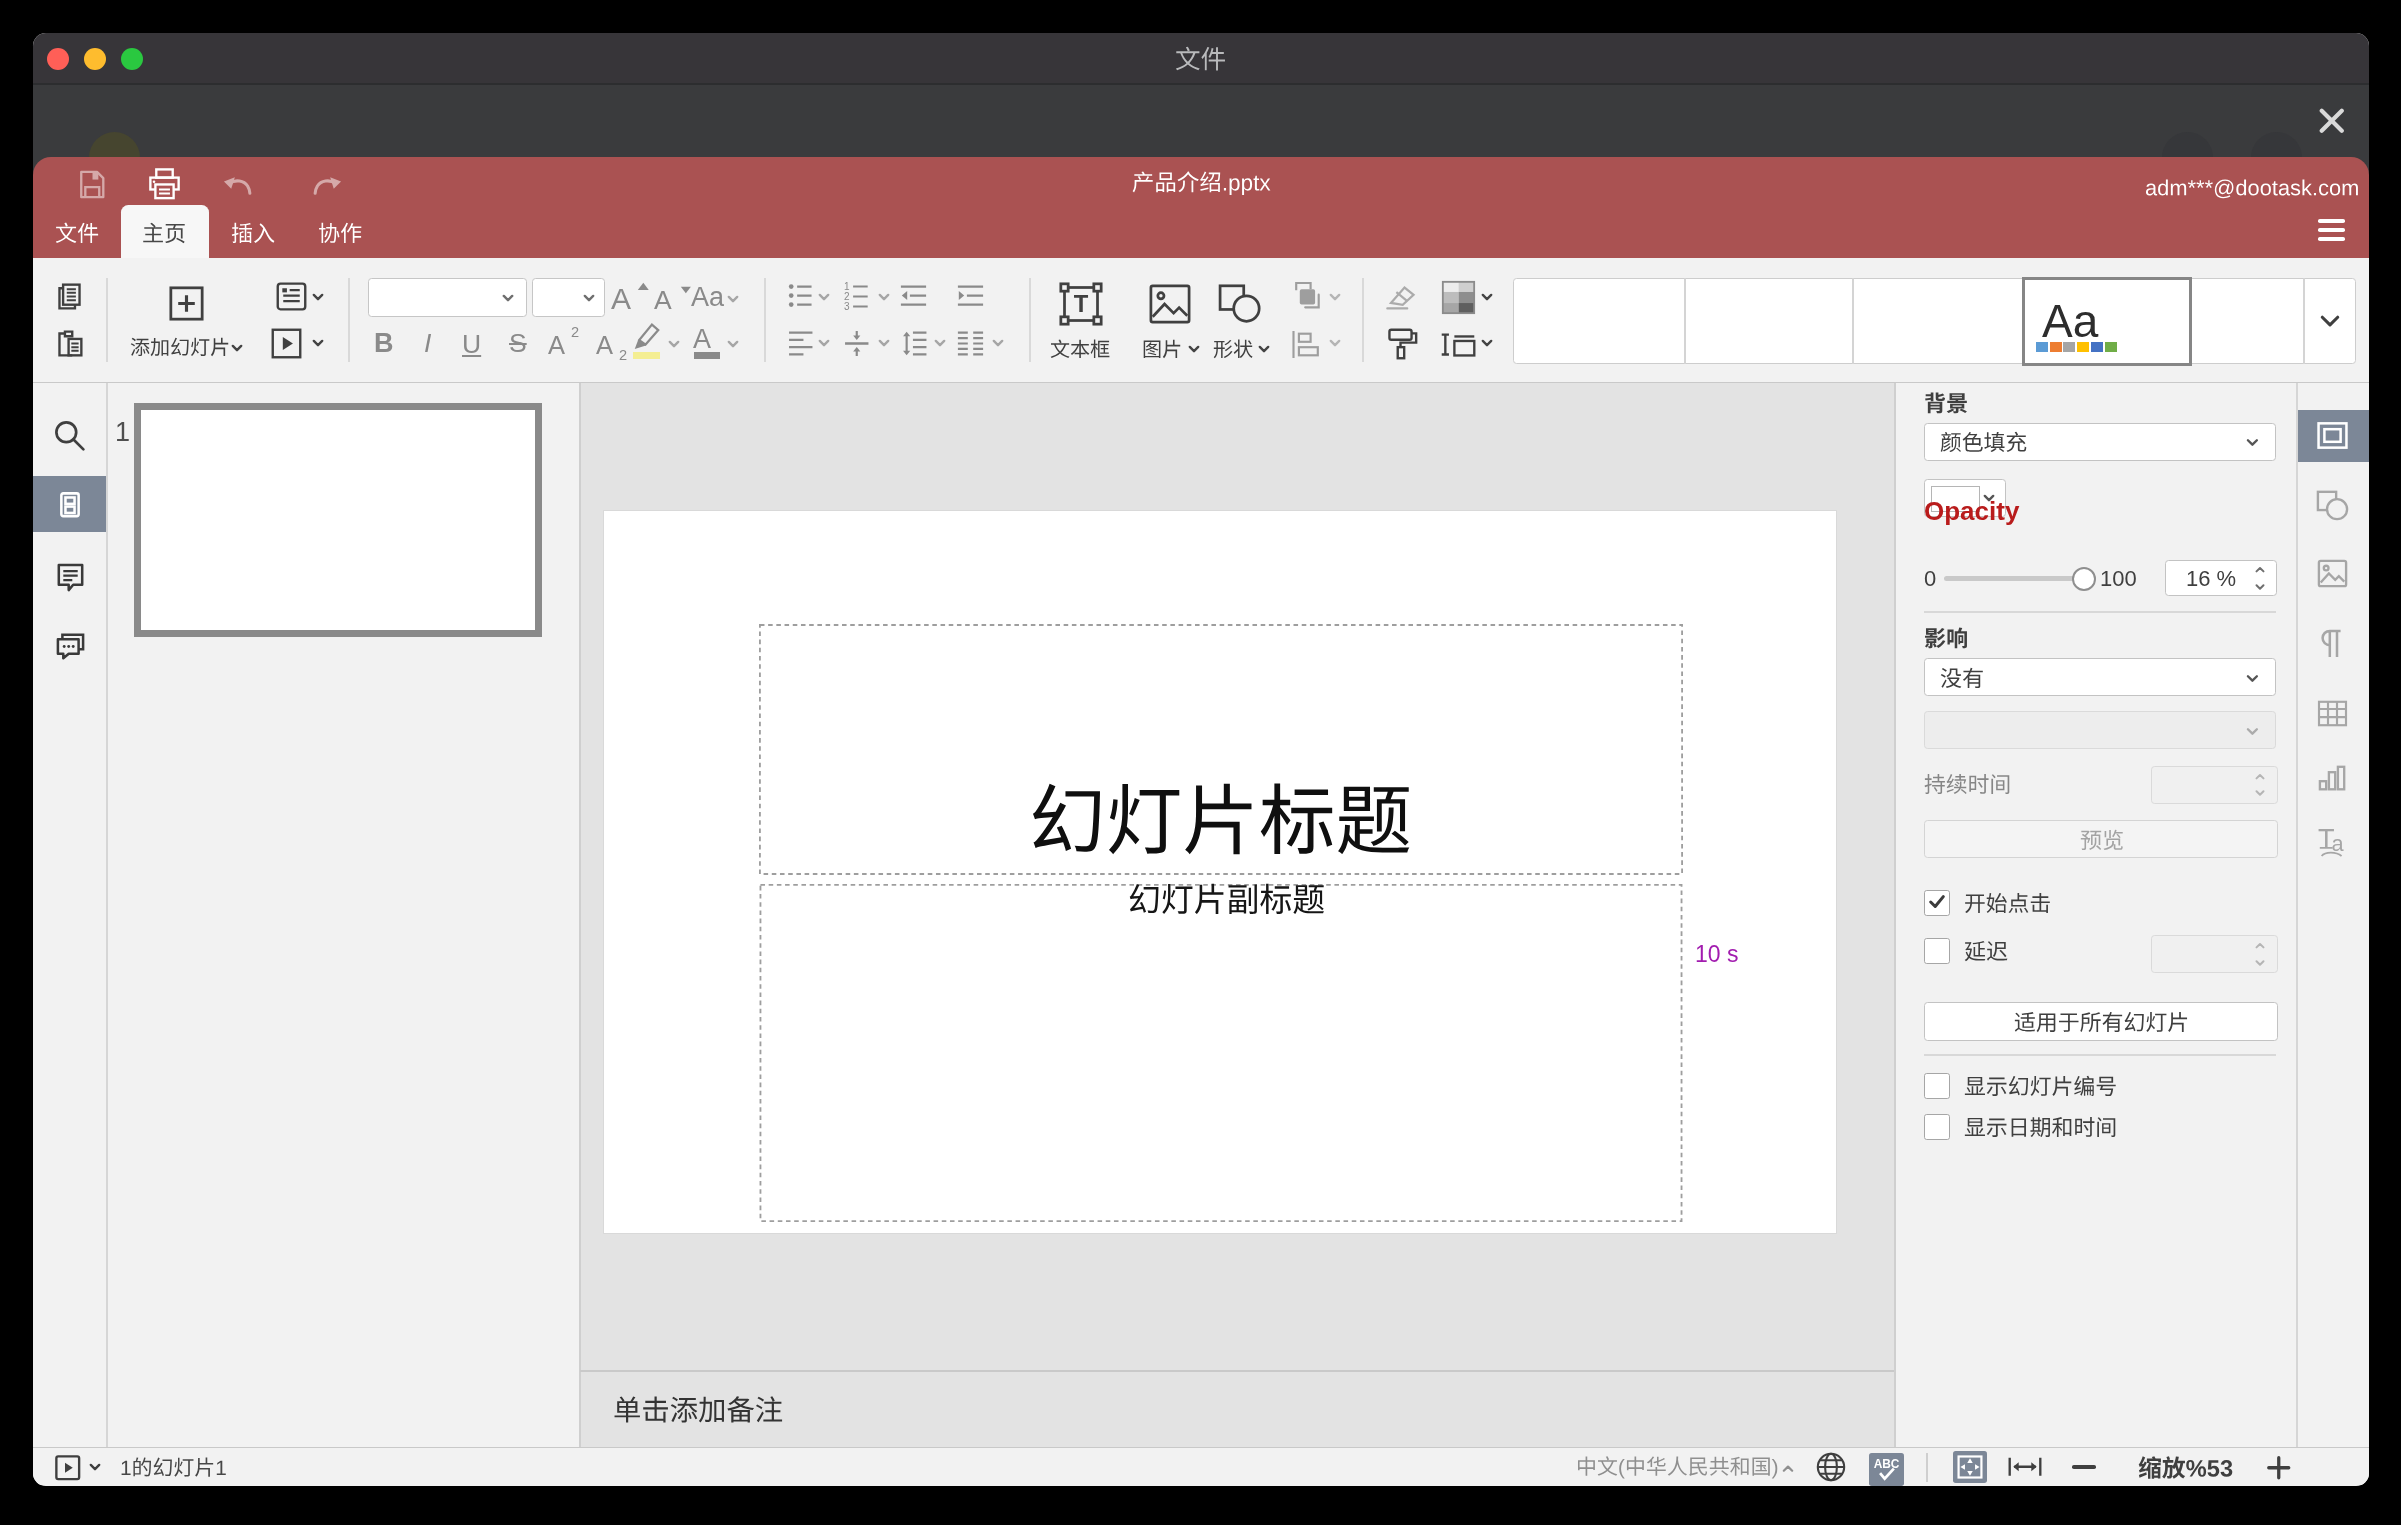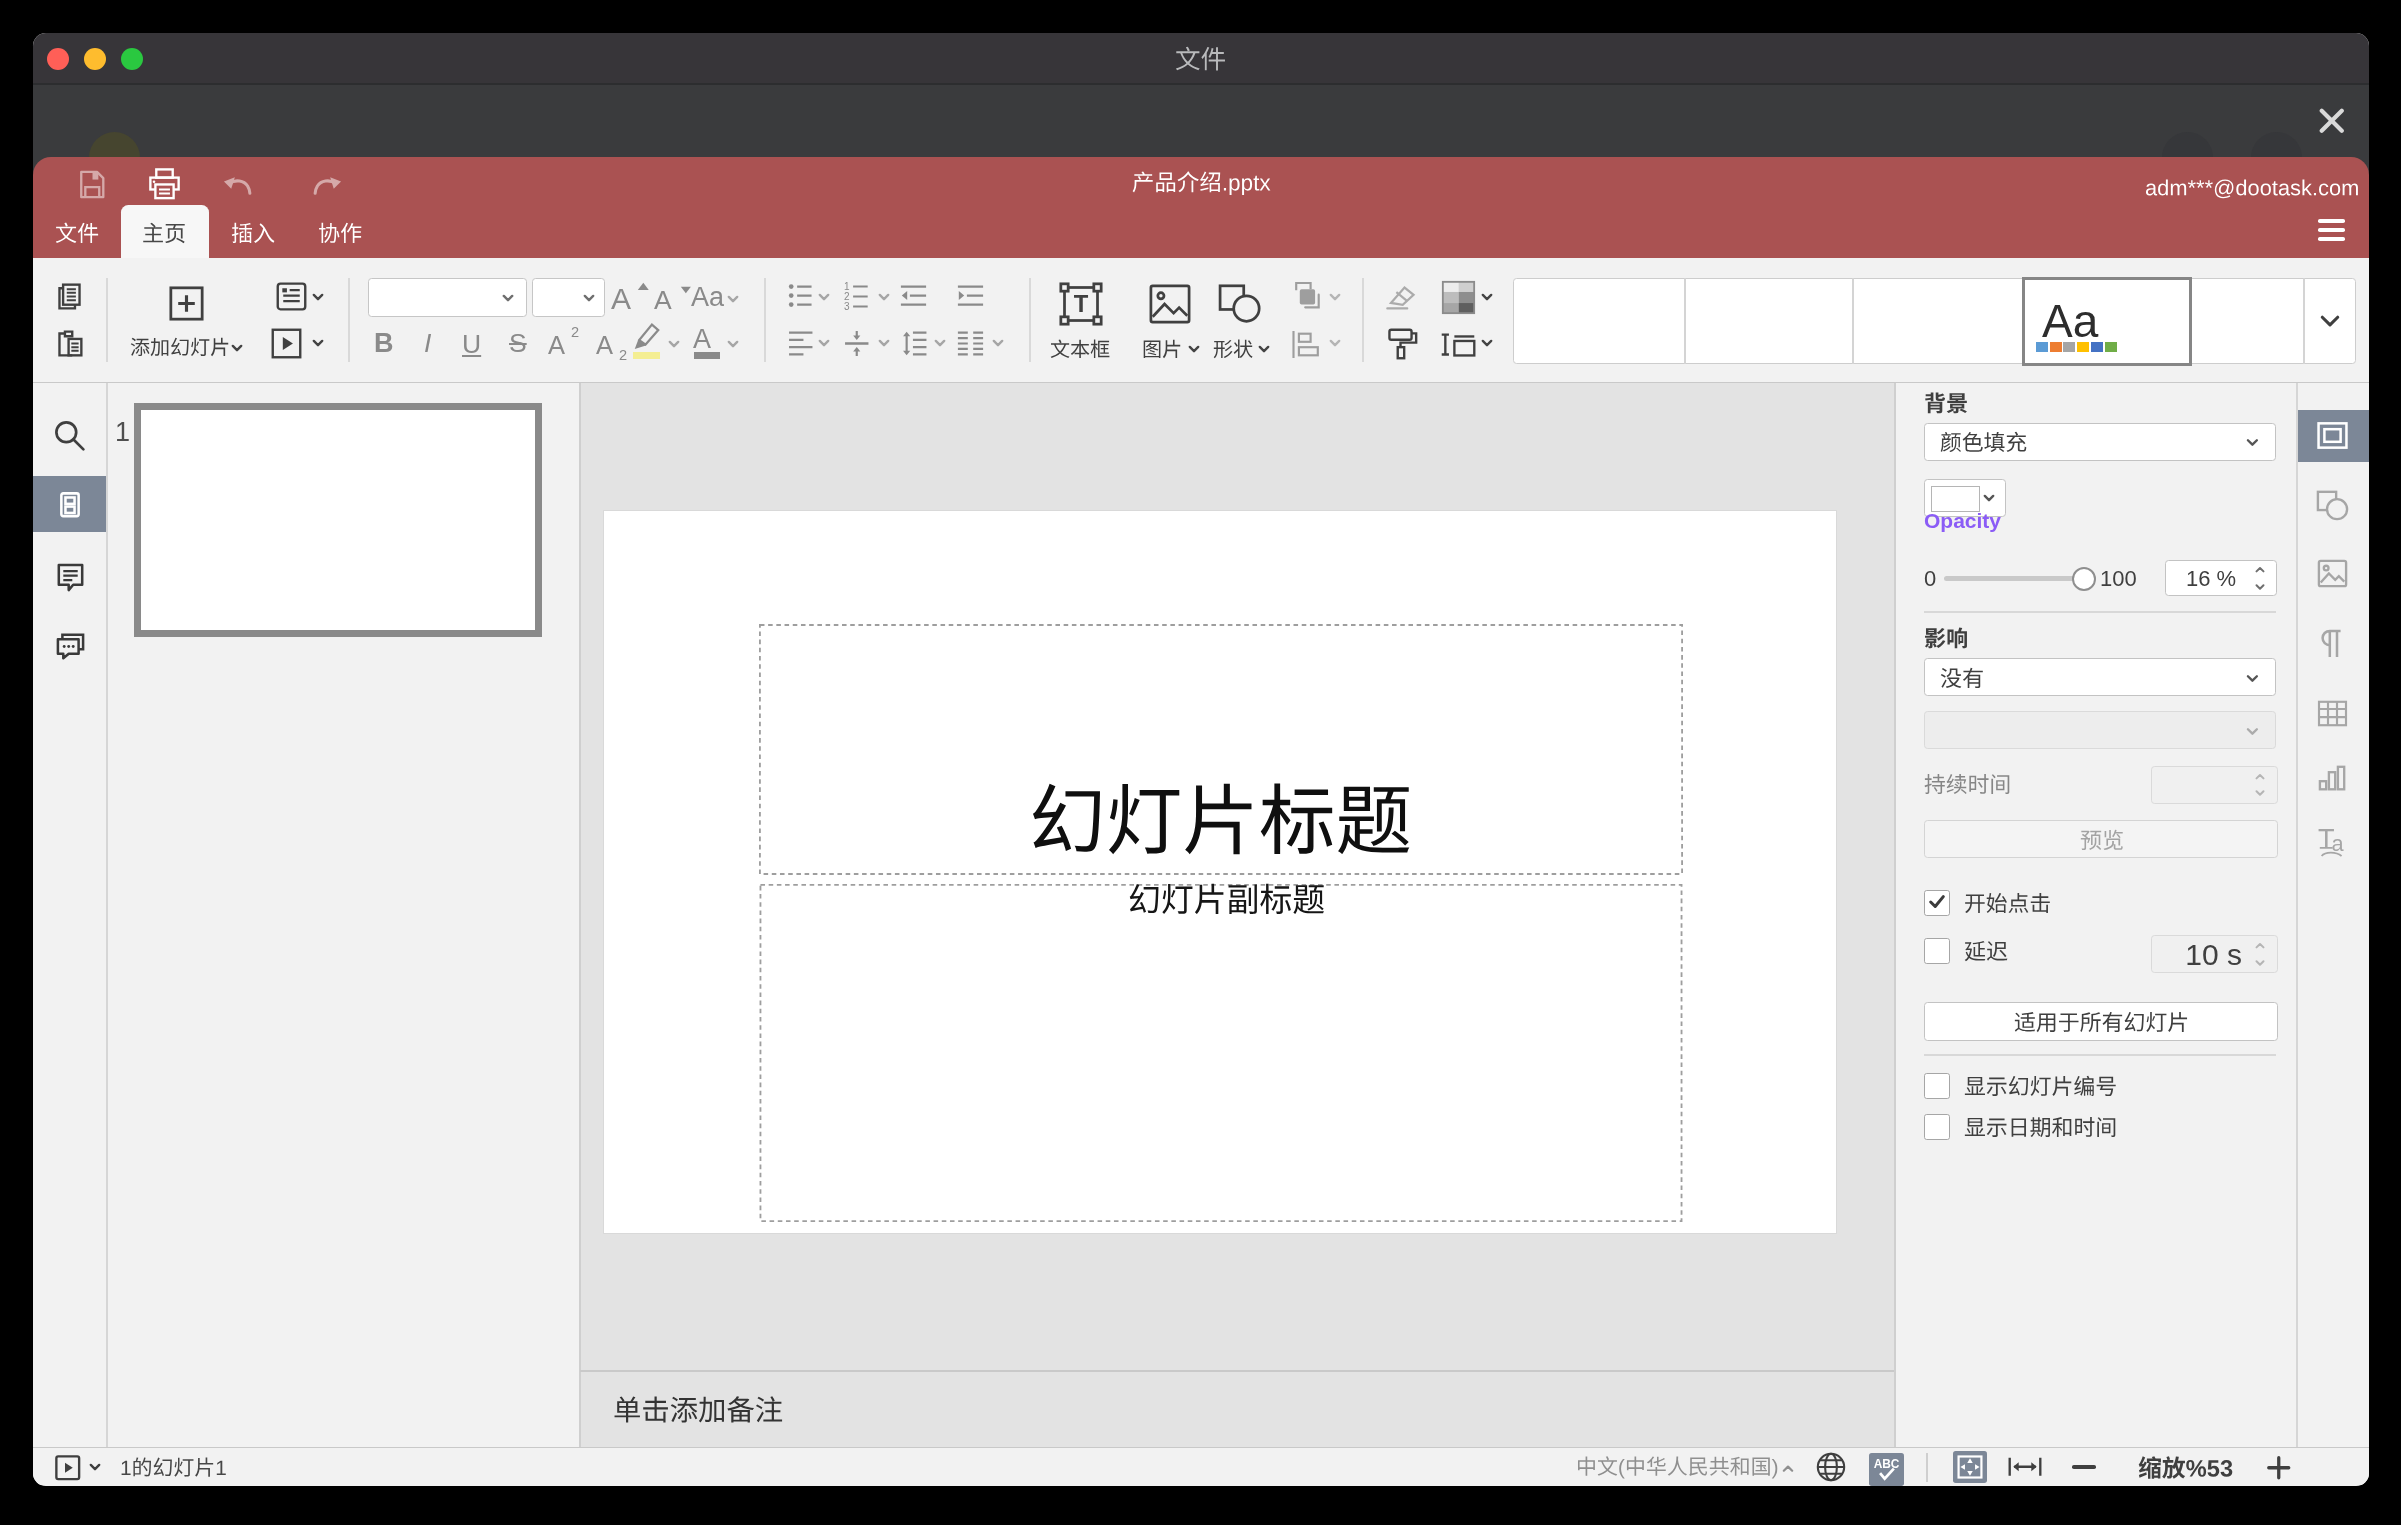--- a/index.html
+++ b/index.html
@@ -593,21 +593,21 @@
       </g>
     </svg>
     <svg style="position:absolute;left:2213px;top:403px" width="12.8" height="12.8" viewBox="0 0 14 14">
       <path d="M2.1 4.62 L7.0 9.520000000000001 L11.9 4.62" stroke="#555" stroke-width="2.6" fill="none" stroke-linecap="round" stroke-linejoin="round"></path>
     </svg>
     <div style="position:absolute;left:1891px;top:446px;width:82px;height:38px;background:#fff;border:1.8px solid #c3c3c3;border-radius:3.6px"></div>
     <div style="position:absolute;left:1898px;top:453px;width:49px;height:25.5px;background:#fff;border:1.8px solid #b5b5b5"></div>
     <svg style="position:absolute;left:1950px;top:459px" width="12" height="12" viewBox="0 0 13 13">
       <path d="M1.95 4.29 L6.5 8.84 L11.049999999999999 4.29" stroke="#555" stroke-width="2.6" fill="none" stroke-linecap="round" stroke-linejoin="round"></path>
     </svg>
-    <div style="position:absolute;left:1891px;top:471px;height:34px;line-height:34px;font-size:21px;color:#8b5cf6;font-weight:normal;letter-spacing:0px;white-space:nowrap"><b>Opacity</b></div>
+    <div style="position:absolute;left:1891px;top:461px;height:34px;line-height:34px;font-size:26px;color:#b91c1c;font-weight:normal;letter-spacing:0px;white-space:nowrap"><b>Opacity</b></div>
     <div style="position:absolute;left:1891px;top:529px;height:33px;line-height:33px;font-size:22px;color:#3f3f3f;font-weight:normal;letter-spacing:0px;white-space:nowrap">0</div>
     <div style="position:absolute;left:1911px;top:543px;width:130px;height:4.6px;background:#c9c9c9;border-radius:2.7px"></div>
     <div style="position:absolute;left:2039px;top:534px;width:24px;height:24px;background:#fff;border:2.3px solid #8f8f8f;border-radius:50%"></div>
     <div style="position:absolute;left:2067px;top:529px;height:33px;line-height:33px;font-size:22px;color:#3f3f3f;font-weight:normal;letter-spacing:0px;white-space:nowrap">100</div>
     <div style="position:absolute;left:2132px;top:527px;width:112px;height:36px;background:#fff;border:1.8px solid #c3c3c3;border-radius:3.6px"></div>
     <div style="position:absolute;left:2153px;top:529px;height:33px;line-height:33px;font-size:22px;color:#3f3f3f;font-weight:normal;letter-spacing:0px;white-space:nowrap">16 %</div>
     <svg style="position:absolute;left:2222px;top:532px" width="10" height="10" viewBox="0 0 11 11">
       <path d="M1.65 7.04 L5.5 3.3 L9.35 7.04" stroke="#6f6f6f" stroke-width="2.2" fill="none" stroke-linecap="round" stroke-linejoin="round"></path>
     </svg>
     <svg style="position:absolute;left:2222px;top:549px" width="10" height="10" viewBox="0 0 11 11">
@@ -669,21 +669,21 @@
       </g>
     </svg>
     <div style="position:absolute;left:1891px;top:905px;width:25.5px;height:25.5px;background:#fff;border:1.8px solid #a6a6a6;border-radius:2.7px"></div>
     <svg style="position:absolute;left:1931px;top:905px;overflow:visible" width="46" height="36" viewBox="0 -22.8 50 38.4">
       <g fill="#3f3f3f">
         <use href="#gcjk_5ef6" transform="translate(0.0,0) scale(0.024000,-0.024000)"></use>
         <use href="#gcjk_8fdf" transform="translate(24.0,0) scale(0.024000,-0.024000)"></use>
       </g>
     </svg>
     <div style="position:absolute;left:2118px;top:902px;width:127px;height:38px;background:#f0f0f0;border:1.8px solid #dadada;border-radius:3.6px"></div>
-    <div style="position:absolute;left:1662px;top:905px;width:547px;height:33px;line-height:33px;text-align:right;font-size:30px;color:#404040;font-weight:normal;white-space:nowrap">10 s</div>
+    <div style="position:absolute;left:1662px;top:905px;width:547px;height:33px;line-height:33px;font-size:23px;color:#a21caf;font-weight:normal;white-space:nowrap">10 s</div>
     <svg style="position:absolute;left:2222px;top:908px" width="10" height="10" viewBox="0 0 11 11">
       <path d="M1.65 7.04 L5.5 3.3 L9.35 7.04" stroke="#b5b5b5" stroke-width="2.2" fill="none" stroke-linecap="round" stroke-linejoin="round"></path>
     </svg>
     <svg style="position:absolute;left:2222px;top:925px" width="10" height="10" viewBox="0 0 11 11">
       <path d="M1.65 3.6300000000000003 L5.5 7.48 L9.35 3.6300000000000003" stroke="#b5b5b5" stroke-width="2.2" fill="none" stroke-linecap="round" stroke-linejoin="round"></path>
     </svg>
     <div style="position:absolute;left:1891px;top:969px;width:354px;height:39px;background:#fff;border:1.8px solid #c3c3c3;border-radius:3.6px"></div>
     <svg style="position:absolute;left:1981px;top:976px;overflow:visible" width="177" height="36" viewBox="0 -22.8 194 38.4">
       <g fill="#3f3f3f">
         <use href="#gcjk_9002" transform="translate(0.0,0) scale(0.024000,-0.024000)"></use>

